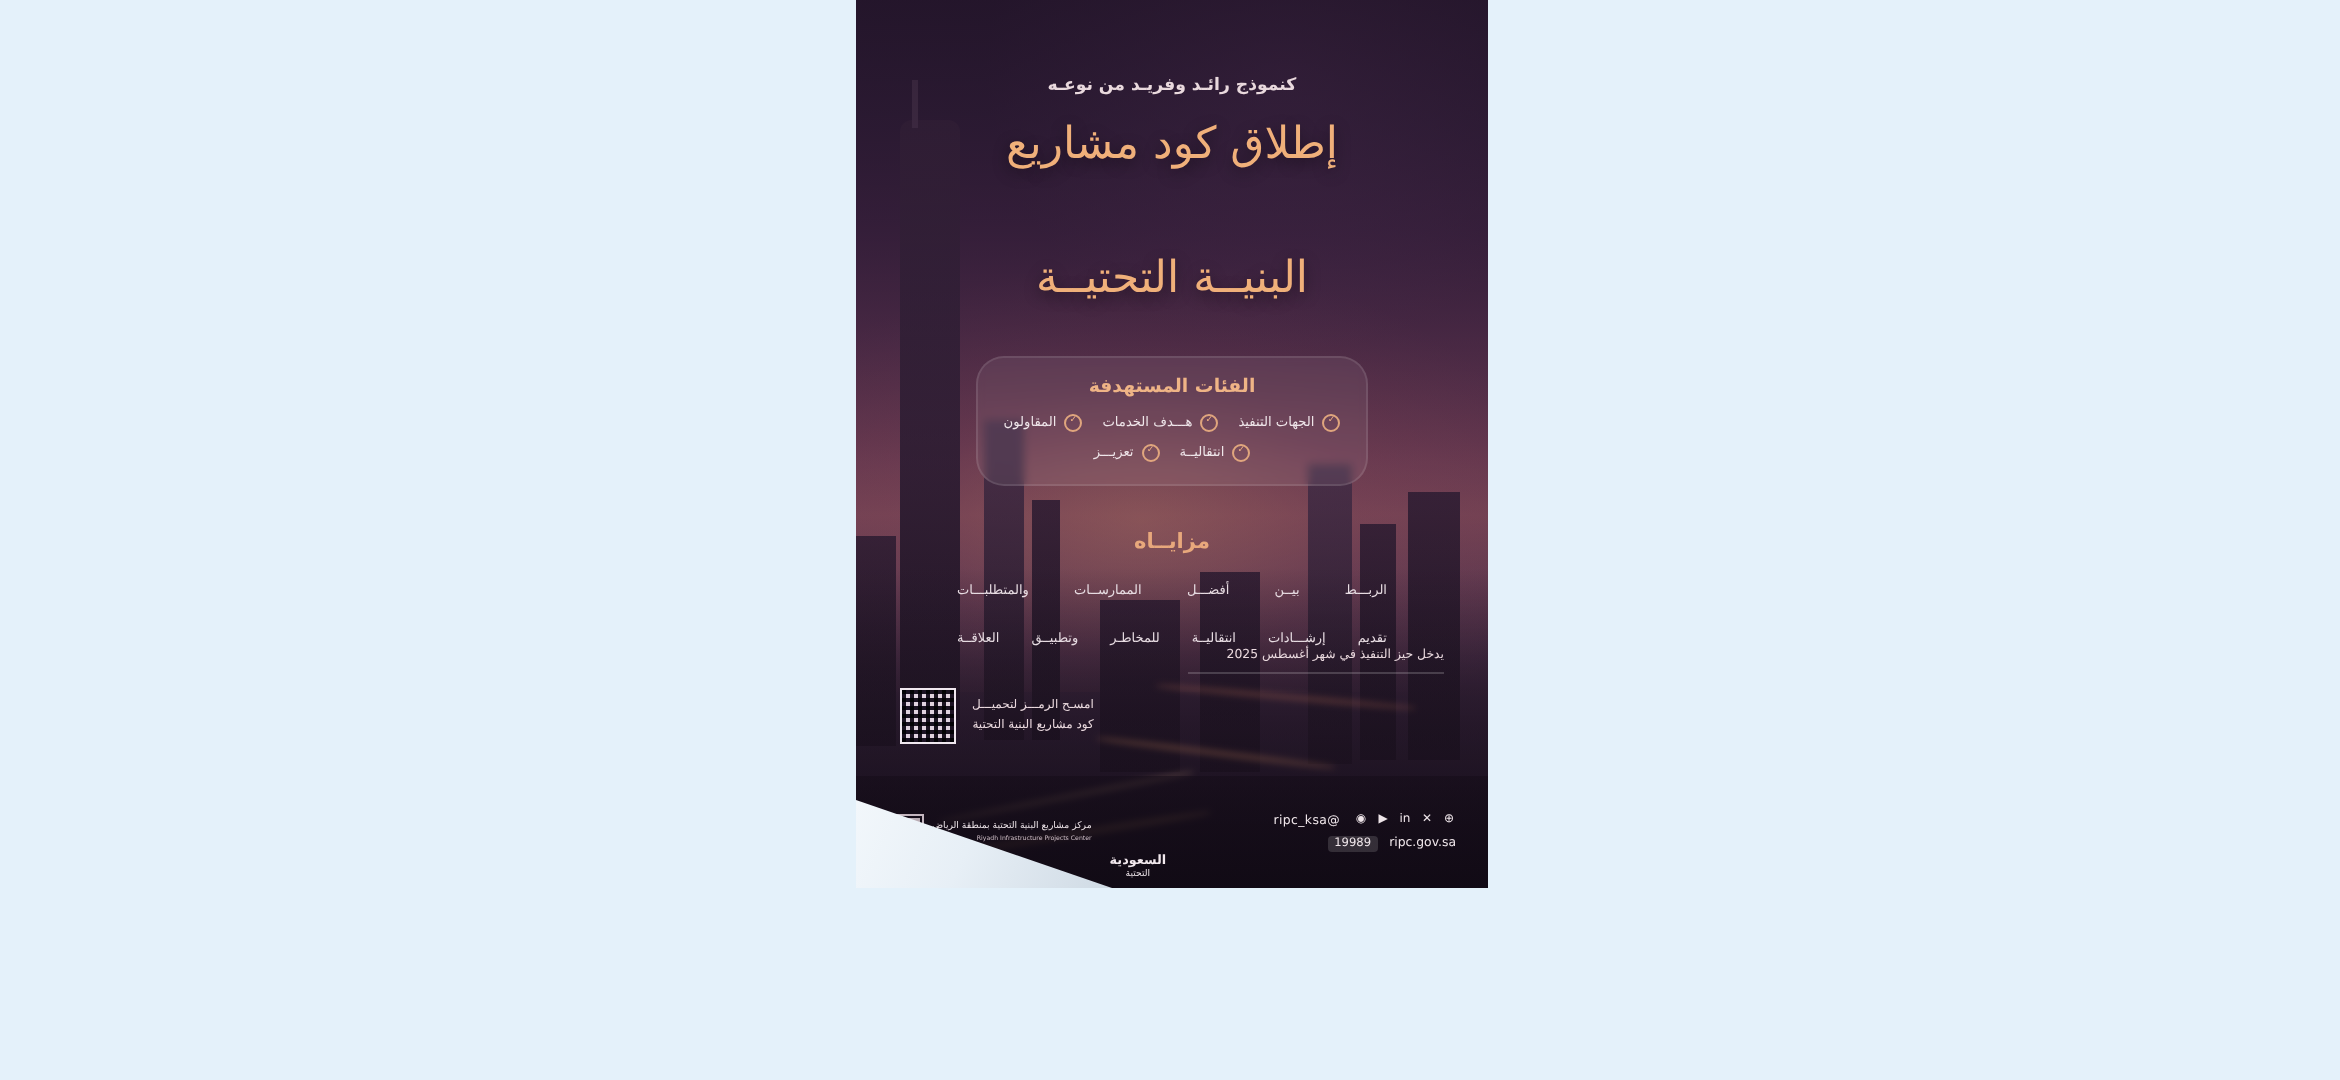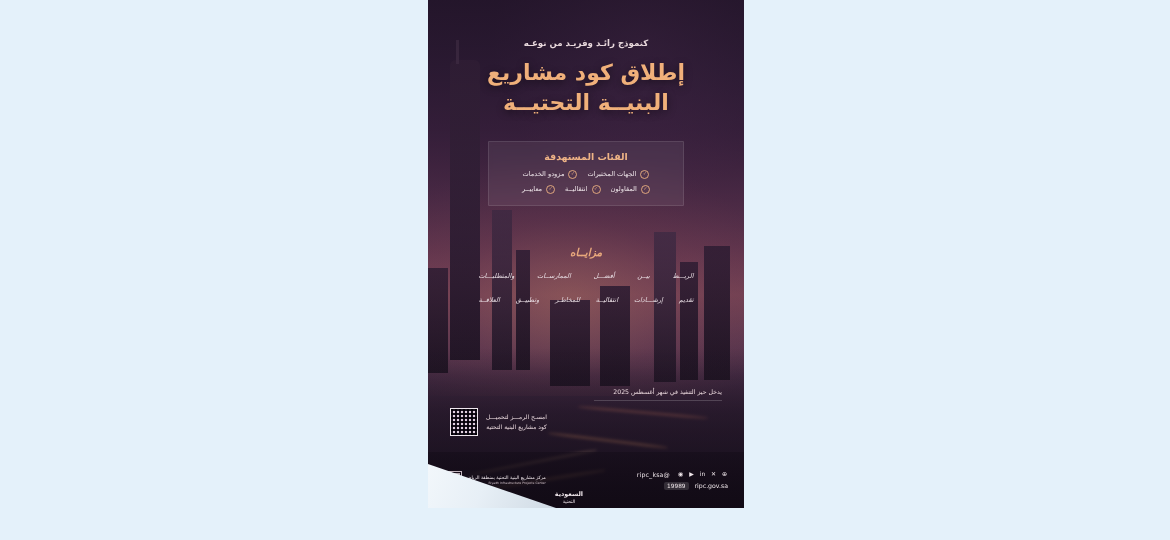--- a/index.html
+++ b/index.html
@@ -17,21 +17,21 @@
     height: 540px;
     background: #e4f1fa;
   }
 
   
   #poster {
     position: absolute;
     left: 428px;
     top: 0;
     width: 316px;
-    height: 508px;
+    height: 444px;
     overflow: hidden;
     background: #2d1d38;
   }
 
   
   .bg-sky {
     position: absolute;
     inset: 0;
     background:
       linear-gradient(180deg,
@@ -127,26 +127,26 @@
     margin-top: 38px;
     font-size: 8.6px;
     letter-spacing: 1.6px;
     color: #e9d9dd;
     font-weight: 600;
   }
   .title {
     margin-top: 10px;
     font-size: 22px;
     line-height: 1.38;
-    font-weight: 700;
+    font-weight: 400;
     color: #f0b07a;
     letter-spacing: 0.4px;
     text-shadow: 0 2px 8px rgba(0,0,0,0.45);
   }
-  .title .l2 { display: block; }
+  .title .l2 { display: block; margin-top: 37px; }
 
   
   .sec-title {
     font-size: 10.5px;
     font-weight: 800;
     color: #e8a87c;
     letter-spacing: 3px;
   }
   .goal-wrap { margin-top: 34px; }
   .goal-body {
@@ -161,21 +161,21 @@
     letter-spacing: 0.2px;
   }
   .goal-col { flex: 1; text-align: justify; text-align-last: justify; }
 
   
   .targets {
     margin: 22px auto 0;
     width: 196px;
     background: rgba(255,255,255,0.07);
     border: 1px solid rgba(255,255,255,0.10);
-    border-radius: 1px;
+    border-radius: 14px;
     padding: 9px 10px 11px;
     box-sizing: border-box;
     backdrop-filter: blur(2px);
   }
   .targets-title {
     font-size: 9.4px;
     font-weight: 800;
     color: #efb486;
     letter-spacing: 0.6px;
   }
@@ -201,21 +201,21 @@
     border: 0.8px solid rgba(236,176,130,0.9);
     display: inline-flex;
     align-items: center;
     justify-content: center;
     font-size: 4.6px;
     color: #f0b184;
     line-height: 1;
   }
 
   
-  .benefits-wrap { margin-top: 40px; font-style: italic; }
+  .benefits-wrap { margin-top: 22px; }
   .benefit-grid {
     margin: 12px auto 0;
     width: 215px;
     display: flex;
     gap: 14px;
     font-size: 6.5px;
     line-height: 1.85;
     color: #e7dce2;
   }
   .benefit-col { flex: 1; display: flex; flex-direction: column; gap: 12px; justify-content: space-between; }
@@ -405,37 +405,37 @@
         <span class="l1">إطلاق كود مشاريع</span>
         <span class="l2">البنيــة التحتيــة</span>
       </div>
 
 
       <div class="targets">
         <div class="targets-title">الفئات المستهدفة</div>
         <div class="chips">
           <div class="chip">
             <span class="tick">✓</span>
-            <span>الجهات المختبرات</span>
+            <span>الجهات التنفيذ</span>
           </div>
           <div class="chip">
             <span class="tick">✓</span>
-            <span>مزودو الخدمات</span>
+            <span>هـــدف الخدمات</span>
           </div>
           <div class="chip">
             <span class="tick">✓</span>
             <span>المقاولون</span>
           </div>
           <div class="chip">
             <span class="tick">✓</span>
             <span>انتقاليــة</span>
           </div>
           <div class="chip">
             <span class="tick">✓</span>
-            <span>معاييــر</span>
+            <span>تعزيـــز</span>
           </div>
         </div>
       </div>
 
       <div class="benefits-wrap">
         <div class="sec-title">مزايــاه</div>
         <div class="benefit-grid">
           <div class="benefit-col">
             <div class="benefit-item">الربـــط بيــن أفضـــل الممارســات والمتطلبـــات</div>
             <div class="benefit-item">تقديم إرشـــادات انتقاليــة للمخاطـر وتطبيــق العلاقــة</div>

